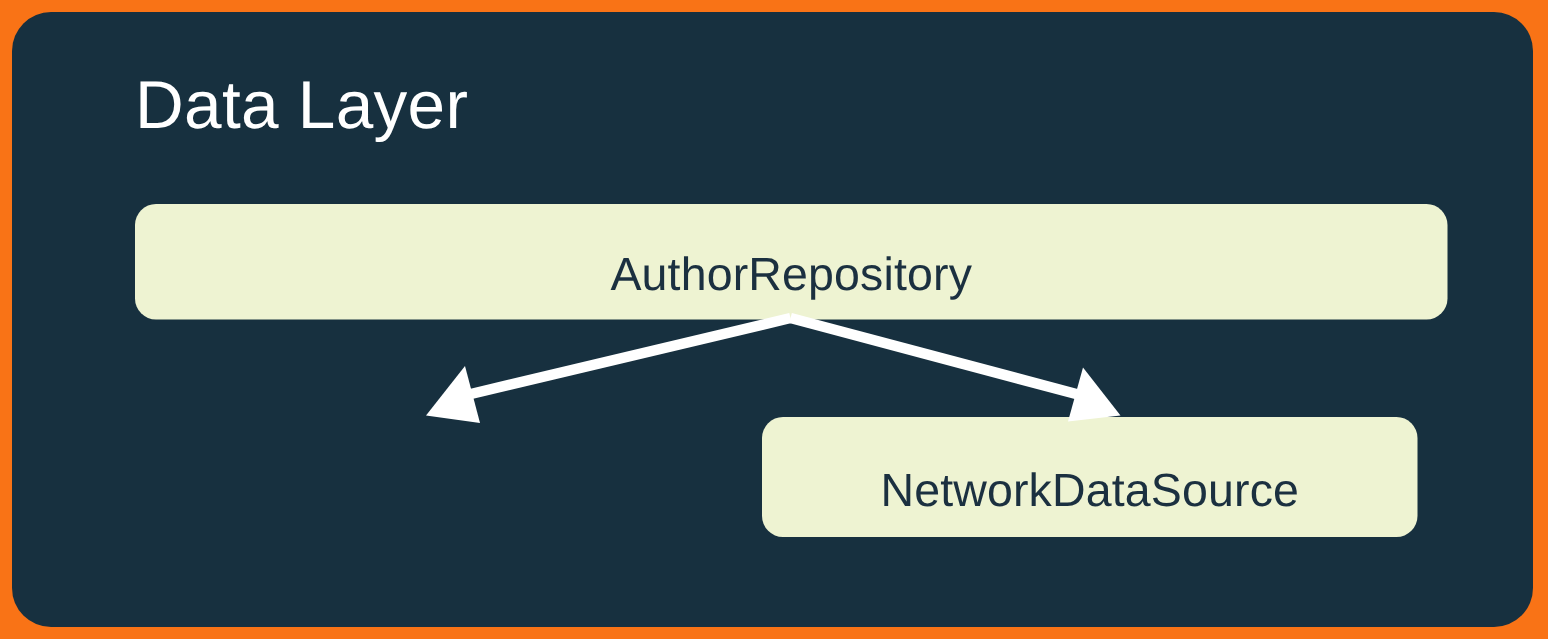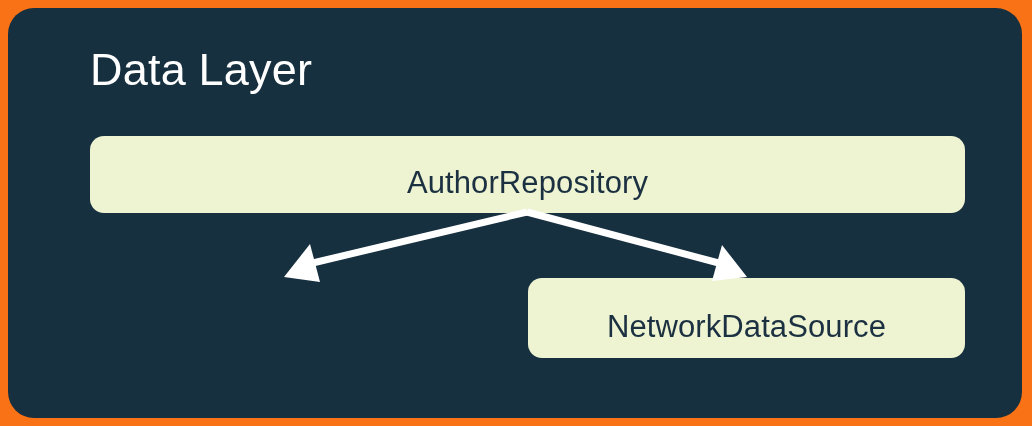--- a/index.html
+++ b/index.html
@@ -73,21 +73,21 @@
     width: 875px;
     height: 77px;
   }
   #node-local {
     left: 90px;
     top: 278px;
     width: 379px;
     height: 80px;
   }
   #node-network {
-    left: 528px;
+    left: 508px;
     top: 278px;
     width: 437px;
     height: 80px;
   }
 
   
   .arrow-layer {
     position: absolute;
     left: 0;
     top: 0;

